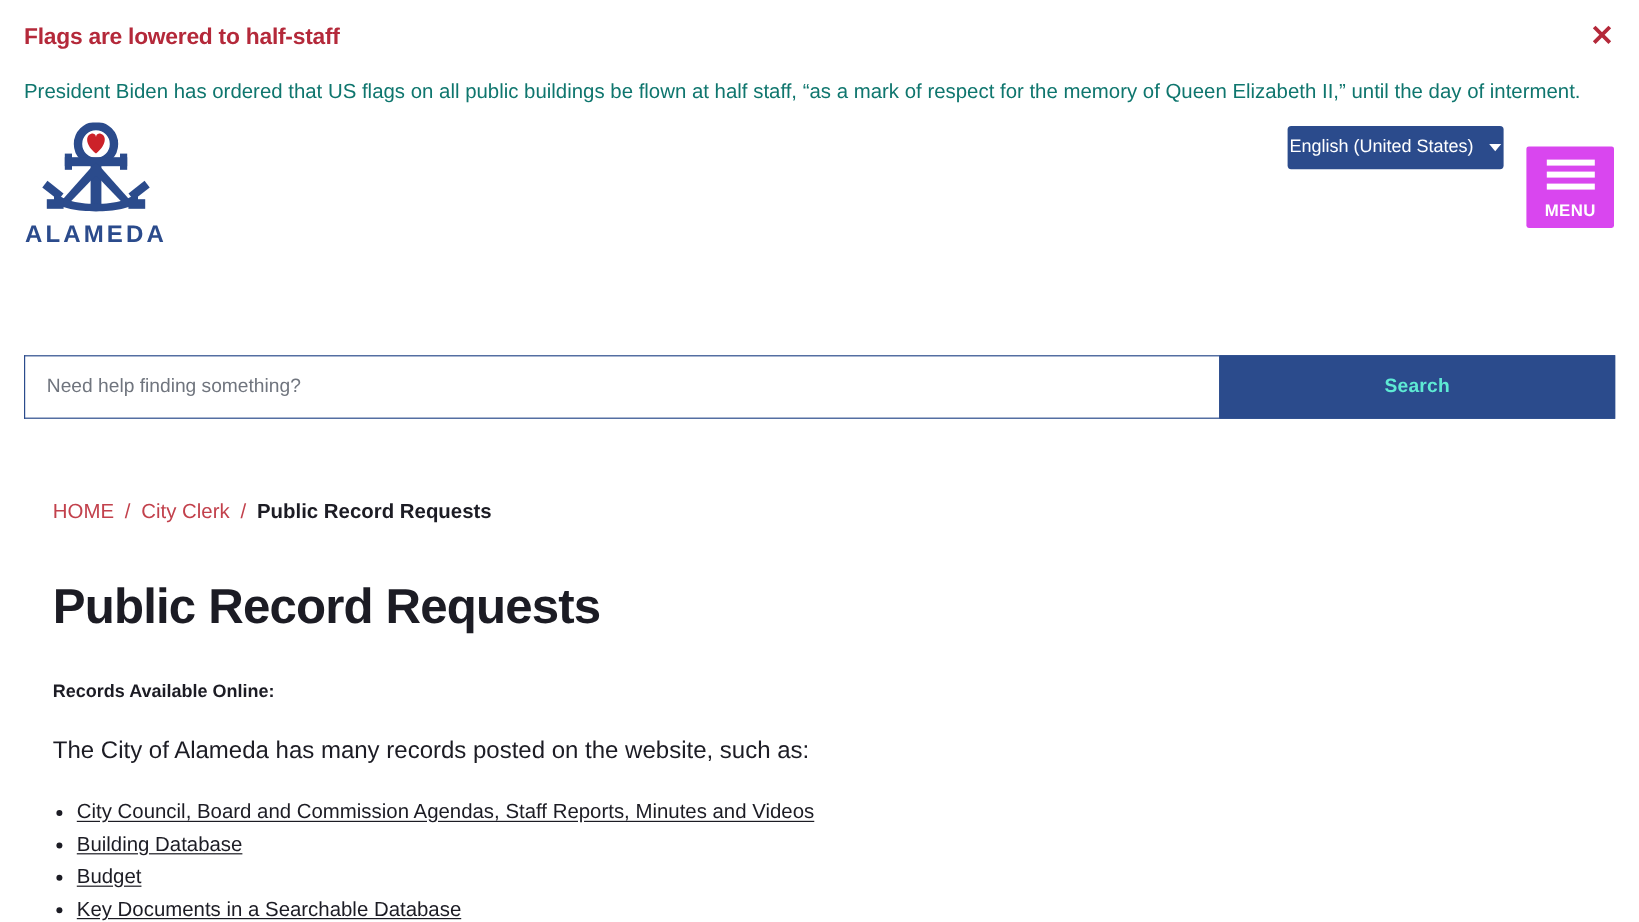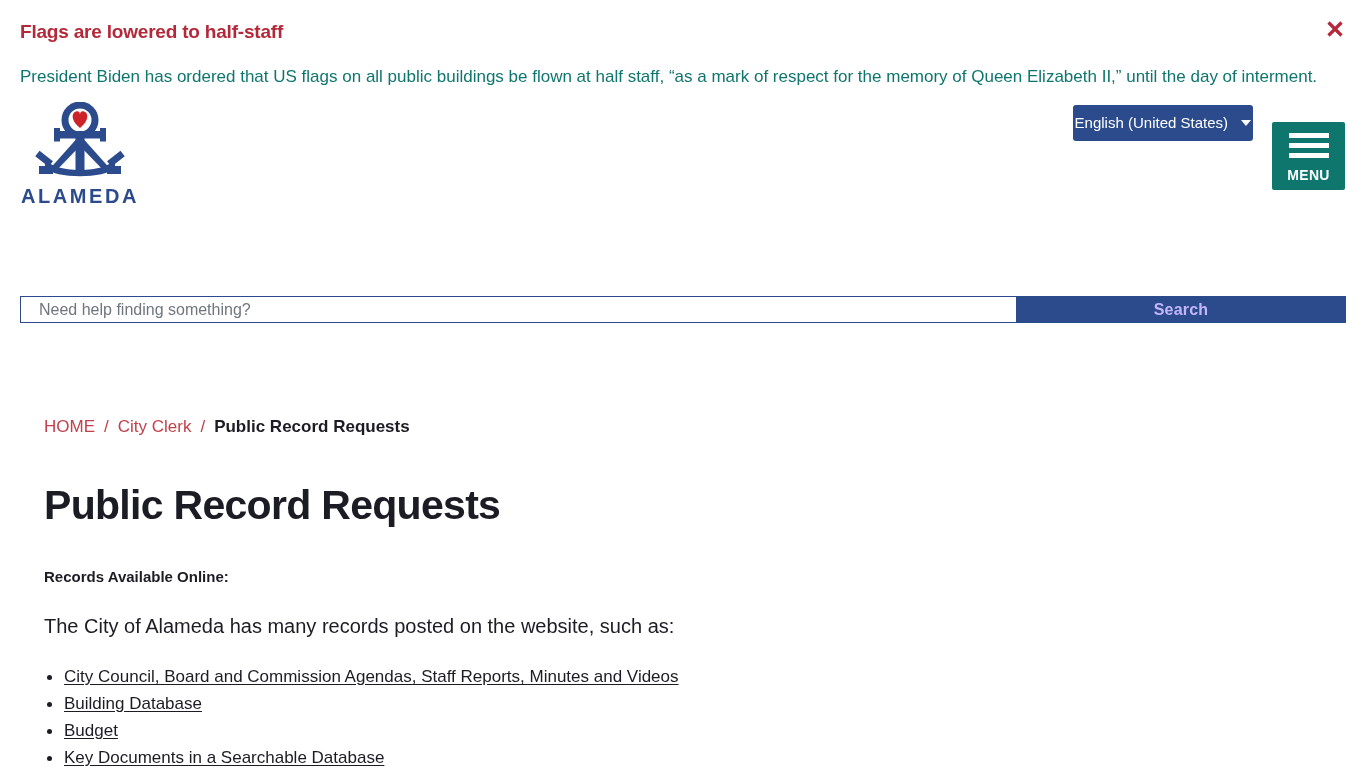--- a/index.html
+++ b/index.html
@@ -94,21 +94,21 @@
     letter-spacing: 2.6px;
     color: #2b4b8c;
   }
 
   .menu-btn {
     position: absolute;
     right: 21px;
     top: 32px;
     width: 73px;
     height: 68px;
-    background: #0f766e;
+    background: #d946ef;
     border: none;
     border-radius: 2px;
     display: flex;
     flex-direction: column;
     align-items: center;
     justify-content: center;
     gap: 5px;
     cursor: pointer;
     padding-top: 4px;
   }
@@ -127,39 +127,39 @@
     margin-top: 4px;
   }
 
   
   .search-row {
     position: absolute;
     left: 20px;
     top: 296px;
     display: flex;
     width: 1326px;
-    height: 27px;
+    height: 53px;
   }
   .search-input {
     flex: 1;
     border: 1px solid #2b4b8c;
     border-right: none;
     padding: 0 18px;
     font-size: 16px;
     font-family: "Liberation Sans", sans-serif;
     color: #333333;
     outline: none;
     background: #ffffff;
   }
   .search-input::placeholder { color: #70757e; }
   .search-btn {
     width: 330px;
     background: #2b4b8c;
     border: 1px solid #2b4b8c;
-    color: #c4b5fd;
+    color: #5eead4;
     font-size: 16px;
     font-weight: bold;
     cursor: pointer;
     font-family: "Liberation Sans", sans-serif;
     letter-spacing: 0.2px;
   }
 
   
   .main {
     position: absolute;

